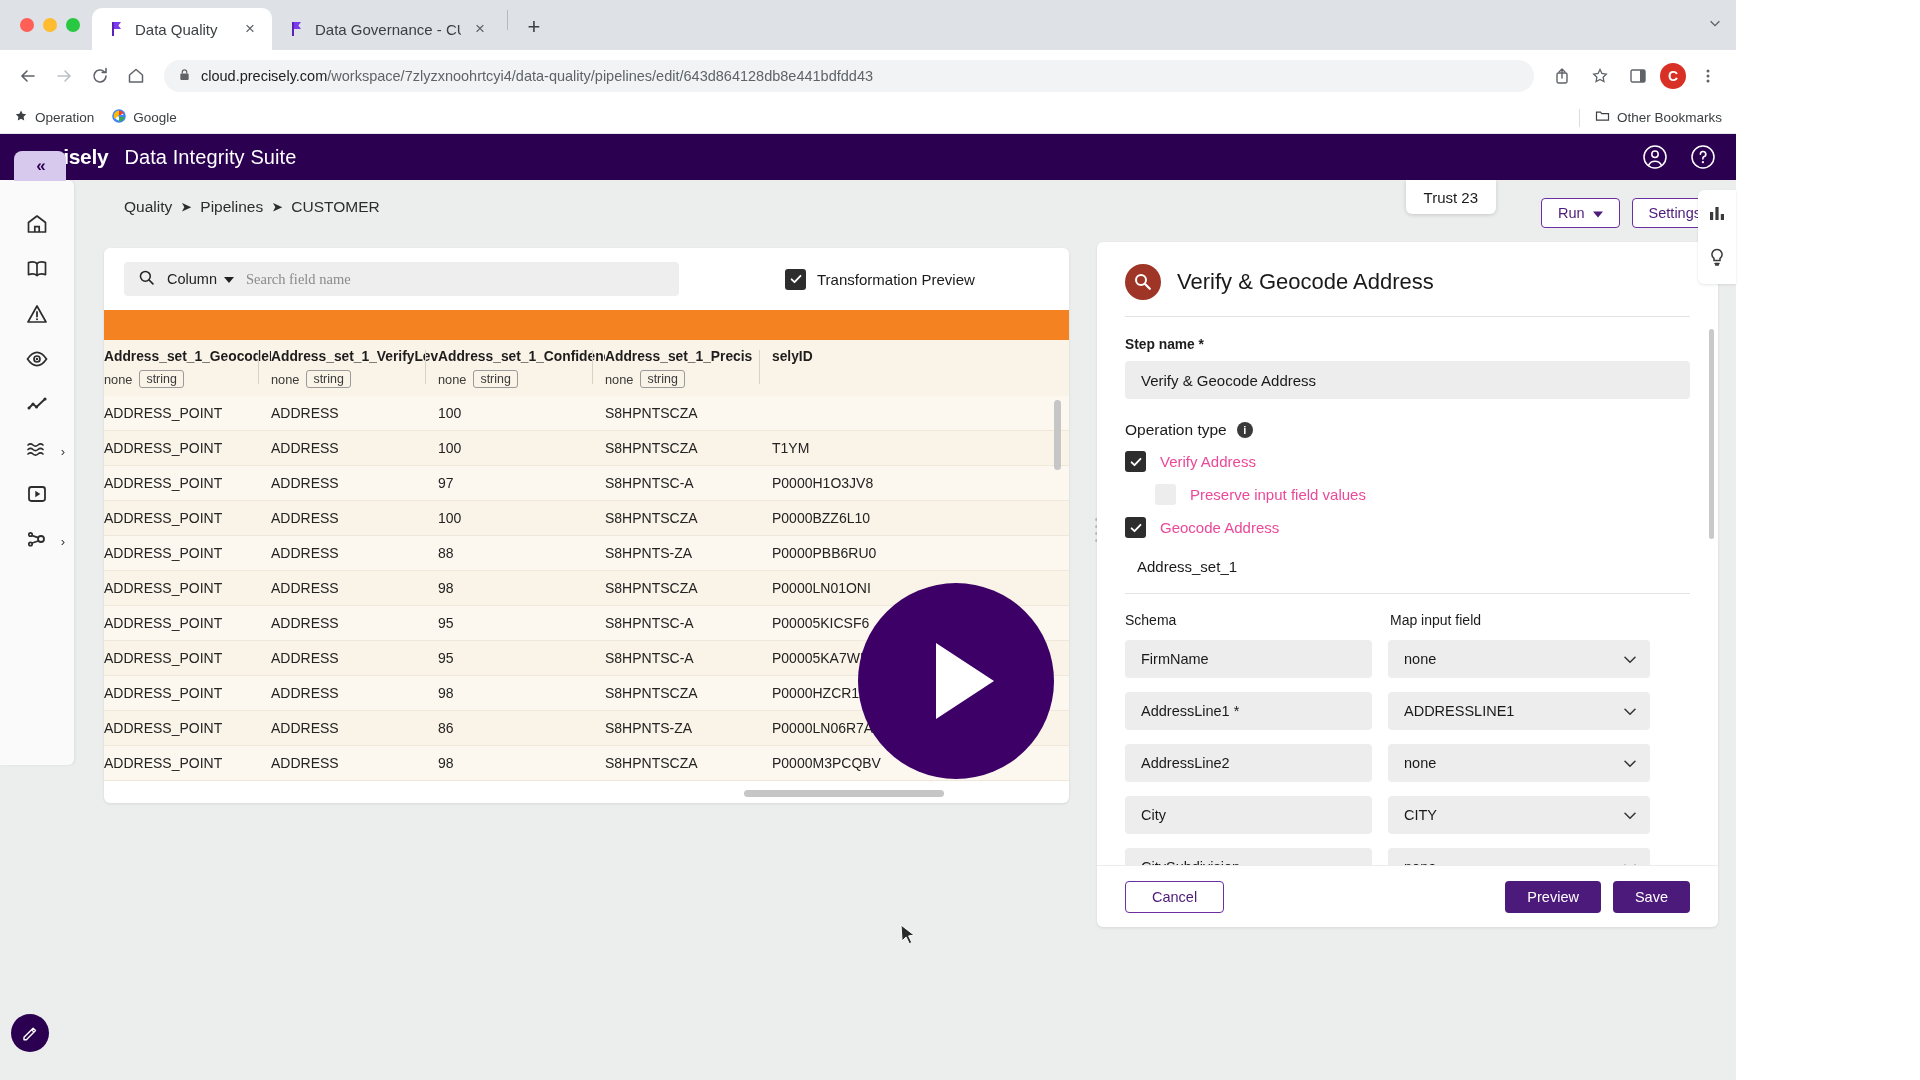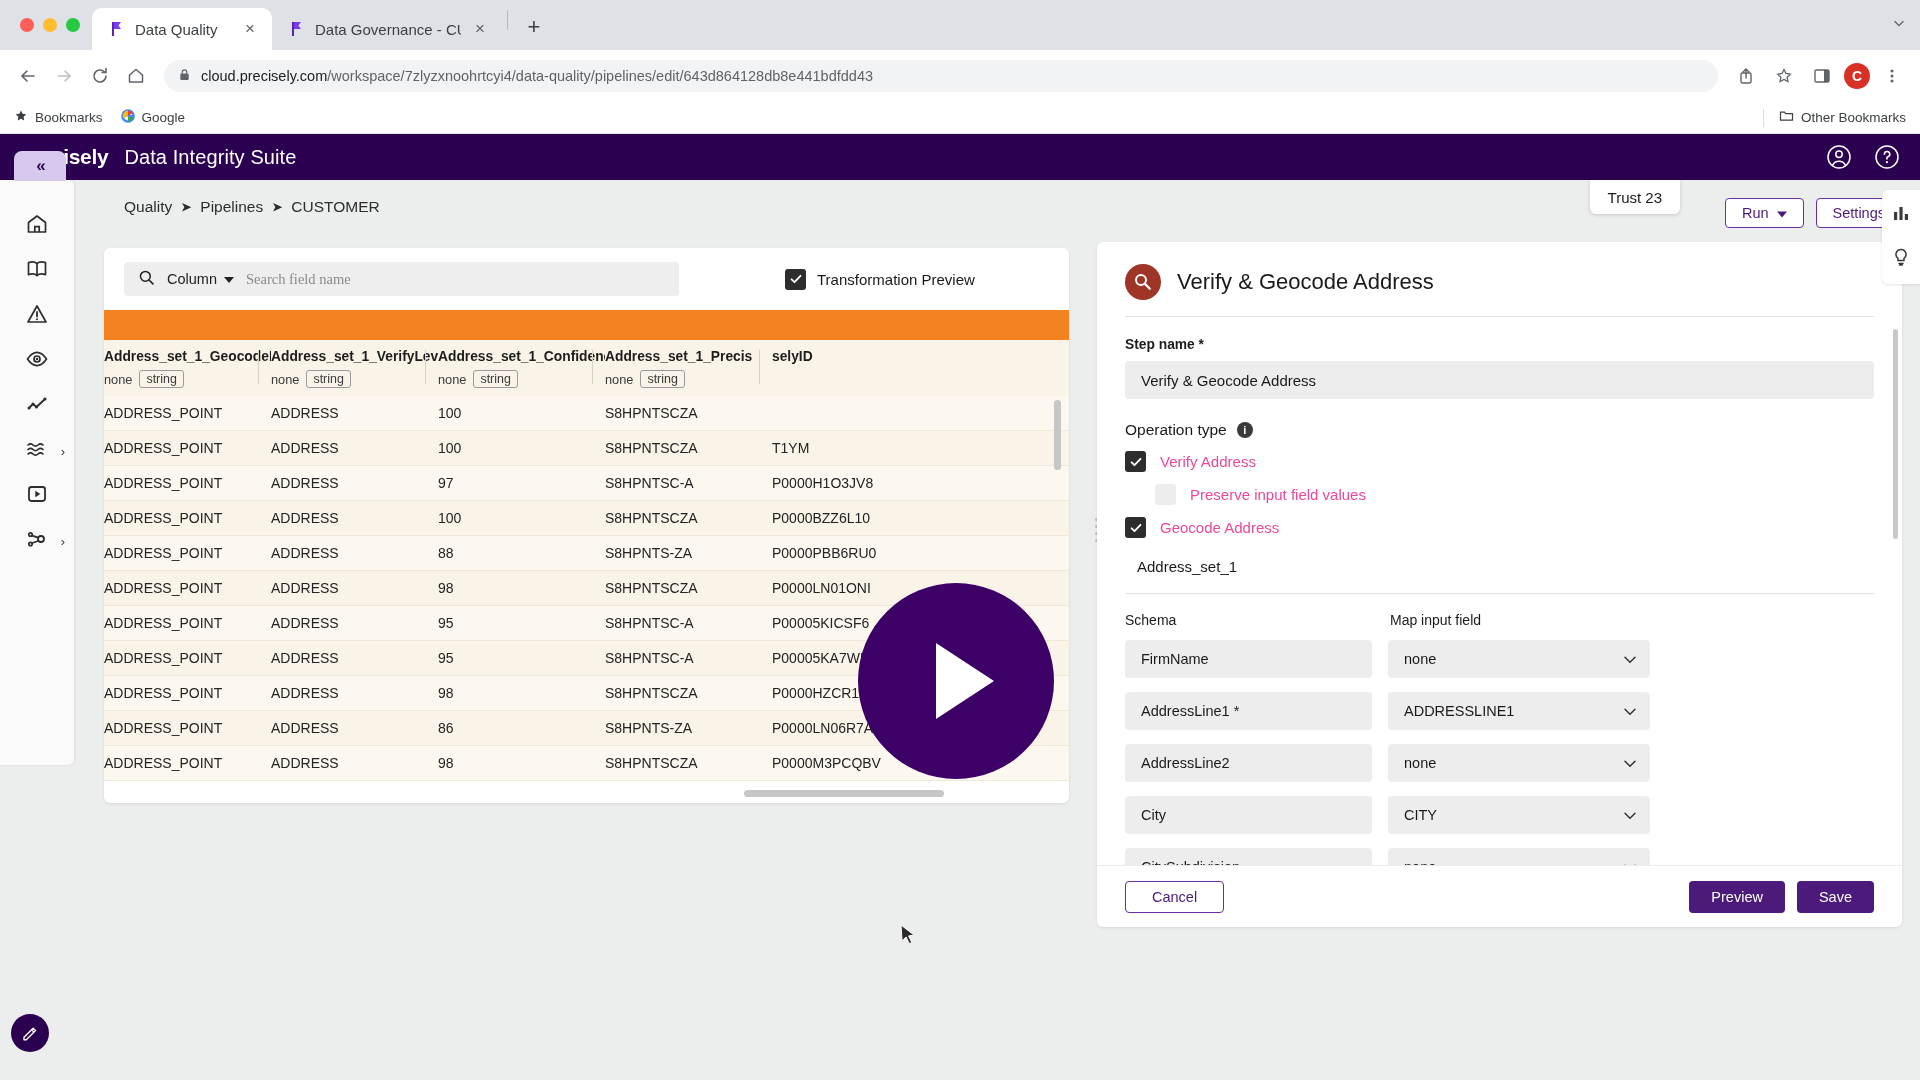--- a/index.html
+++ b/index.html
@@ -4,21 +4,21 @@
 <style>
   * { box-sizing: border-box; margin: 0; padding: 0; }
   html, body { width: 1920px; height: 1080px; overflow: hidden; }
   body {
     font-family: "Liberation Sans", sans-serif;
     background: #ffffff;
     -webkit-font-smoothing: antialiased;
   }
 
   
-  .browser { width: 1920px; height: 1080px; display: flex; flex-direction: column; }
+  .browser { width: 1736px; height: 1080px; display: flex; flex-direction: column; }
   .tabstrip {
     height: 50px; background: #dee1e6; display: flex; align-items: flex-end;
     padding-left: 14px; position: relative;
   }
   .traffic { display: flex; gap: 9px; align-items: center; height: 50px; padding: 0 12px 0 6px; }
   .dot { width: 14px; height: 14px; border-radius: 50%; }
   .dot.red { background: #ff5f57; }
   .dot.yellow { background: #febc2e; }
   .dot.green { background: #28c840; }
 
@@ -388,21 +388,21 @@
     </div>
   </div>
 
   <div class="bookmarks">
     <span class="bm">
       <span>
         <svg width="14" height="14" viewBox="0 0 14 14">
             <path d="M7 1.5l1.6 3.3 3.6.5-2.6 2.5.6 3.6L7 9.7l-3.2 1.7.6-3.6L1.8 5.3l3.6-.5z" fill="#3c4043"></path>
           </svg>
       </span>
-      <span>Bookmarks</span>
+      <span>Operation</span>
     </span>
     <span class="bm">
       <span>
         <svg width="14" height="14" viewBox="0 0 14 14">
             <circle cx="7" cy="7" r="5.6" fill="none" stroke="#4285f4" stroke-width="2.4"></circle>
             <path d="M7 7h5.6a5.6 5.6 0 0 1-5.6 5.6z" fill="#34a853"></path>
             <path d="M2.4 9.6A5.6 5.6 0 0 1 7 1.4v5.6z" fill="#fbbc05"></path>
             <path d="M7 1.4a5.6 5.6 0 0 1 4.8 2.7L7 7z" fill="#ea4335"></path>
             <rect x="6.6" y="6" width="6" height="2" fill="#4285f4"></rect>
           </svg>

